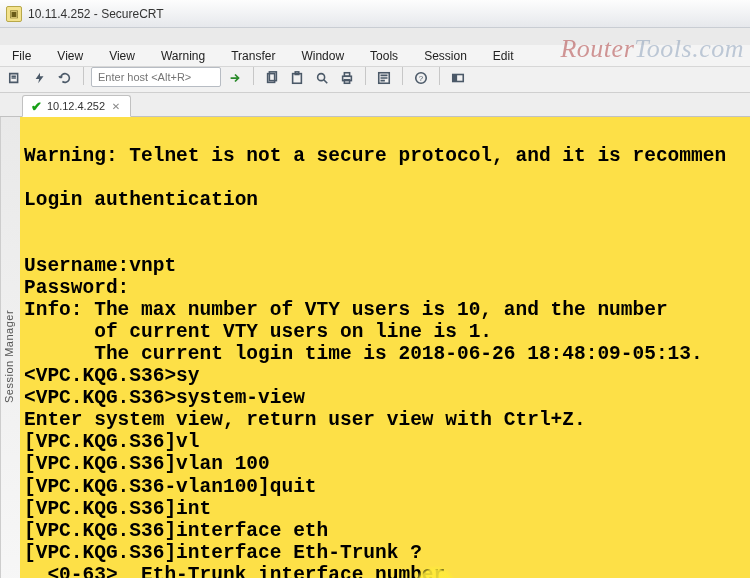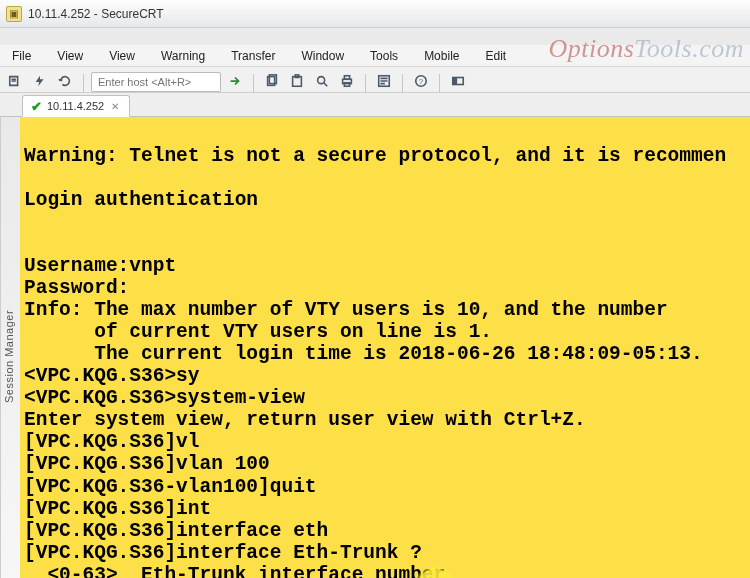--- a/index.html
+++ b/index.html
@@ -45,21 +45,21 @@
     padding:2px 8px;
     font-size:12px;
     color:#222;
     cursor:default;
   }
   
   .toolbar {
     height:26px;
     background:#f1f1f1;
     border-bottom:1px solid #cfcfcf;
-    display:flex;align-items:flex-end;gap:3px;
+    display:flex;align-items:flex-start;gap:3px;
     padding:0 4px;
   }
   .tb-sep { width:1px; height:18px; background:#c7c7c7; margin:0 4px; }
   .tb-btn {
     width:22px;height:22px;
     display:inline-flex;align-items:center;justify-content:center;
     border:1px solid transparent;border-radius:2px;
     color:#4b5968;
   }
   .tb-btn svg { width:14px;height:14px;stroke:currentColor;fill:none;stroke-width:1.8; }
@@ -166,21 +166,21 @@
 </div>
 
 <div class="menubar">
   <span class="menu-item">File</span>
   <span class="menu-item">View</span>
   <span class="menu-item">View</span>
   <span class="menu-item">Warning</span>
   <span class="menu-item">Transfer</span>
   <span class="menu-item">Window</span>
   <span class="menu-item">Tools</span>
-  <span class="menu-item">Mobile</span>
+  <span class="menu-item">Session</span>
   <span class="menu-item">Edit</span>
 </div>
 
 <div class="toolbar">
   <span class="tb-btn">
       <svg viewBox="0 0 16 16">
         <path d="M2 3h9v10H2z"></path>
         <path d="M4 6h5M4 8h5"></path>
       </svg>
     </span>
@@ -246,21 +246,21 @@
       <svg viewBox="0 0 16 16">
         <rect x="2" y="4" width="12" height="8"></rect>
         <rect x="2" y="4" width="5" height="8" fill="currentColor" stroke="none"></rect>
       </svg>
     </span>
 </div>
 
 <div class="tabstrip">
   <div class="tab">
     <span class="check">✔</span>
-    <span>10.11.4.252</span>
+    <span>10.12.4.252</span>
     <span class="close-x">✕</span>
   </div>
 </div>
 
 <div class="body-row">
   <div class="session-mgr">Session Manager</div>
   <div class="terminal-wrap">
     <div class="terminal" id="term">
 Warning: Telnet is not a secure protocol, and it is recommen
 
@@ -285,14 +285,14 @@
 
 [VPC.KQG.S36]interface Eth-Trunk 10</div>
     <div class="highlight-ring" style="left:393px; top:448px;"></div>
     <svg class="mouse-cursor" style="left:418px; top:466px;" viewBox="0 0 14 20">
       <path d="M1 1 L1 15 L5 12 L8 18 L10 17 L7 11 L12 11 Z" fill="#fff" stroke="#000" stroke-width="1"></path>
     </svg>
   </div>
 </div>
 
 <div class="watermark">
-  <span class="rm-accent">Options</span><span>Tools</span><span>.com</span>
+  <span class="rm-accent">Router</span><span>Tools</span><span>.com</span>
 </div>
 
 </body></html>

